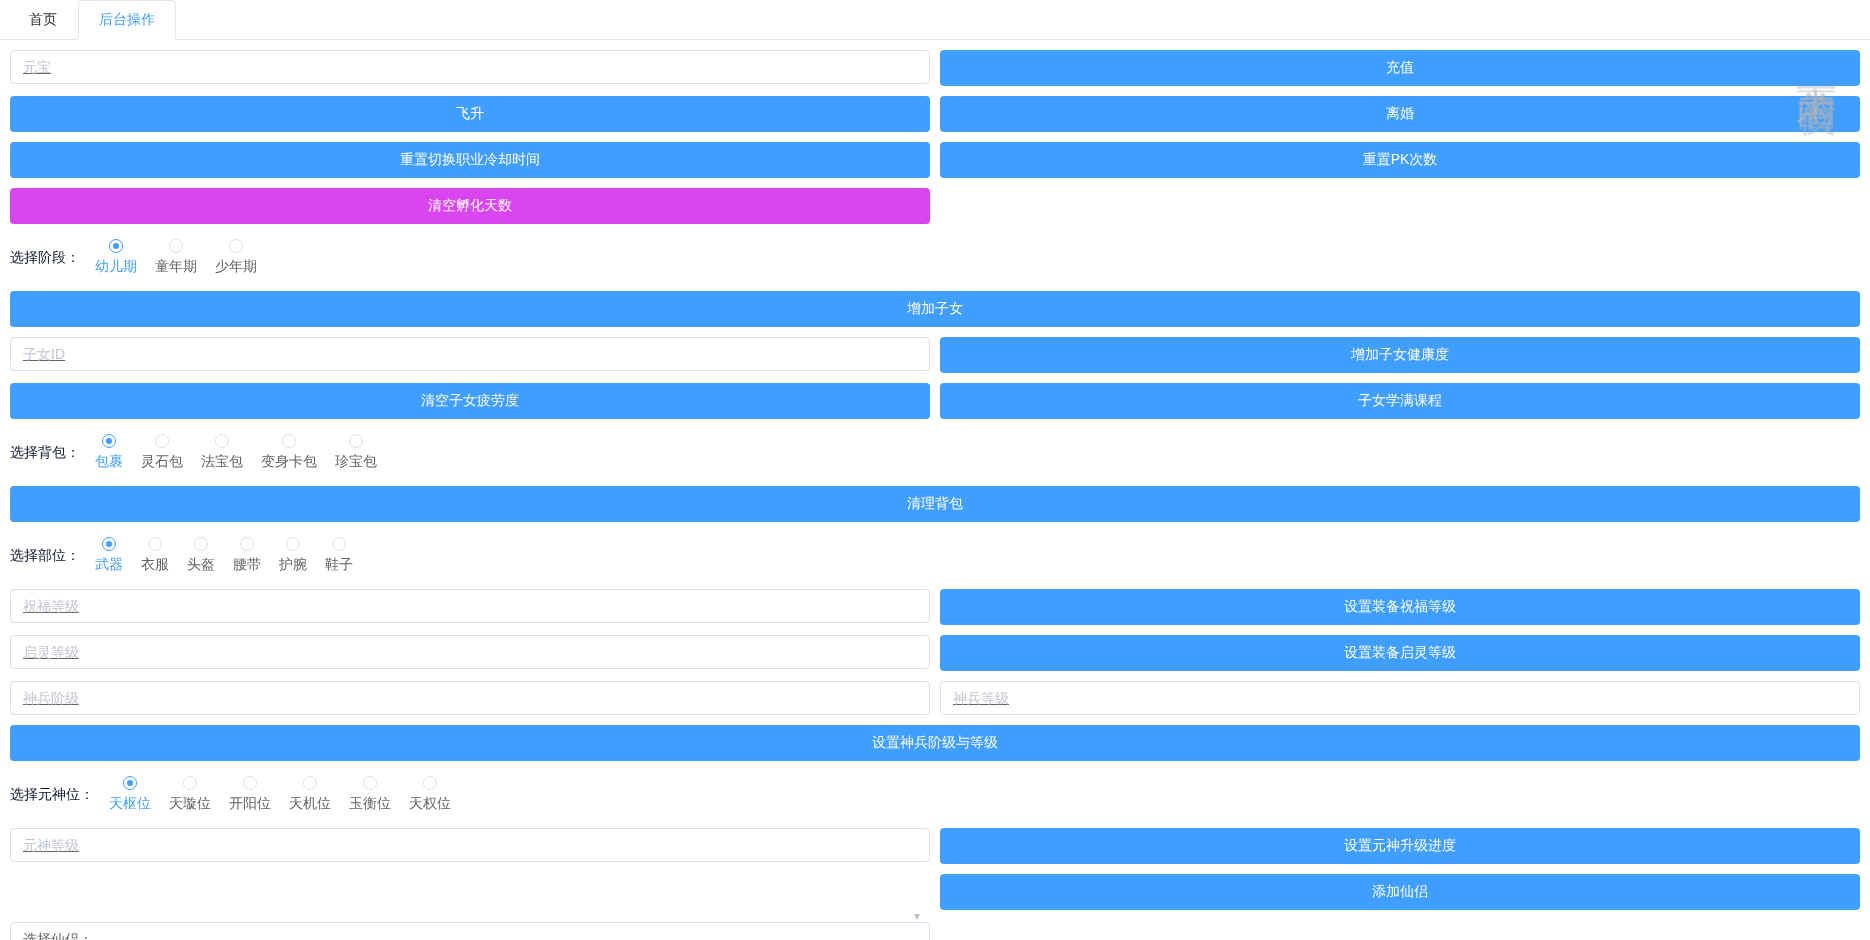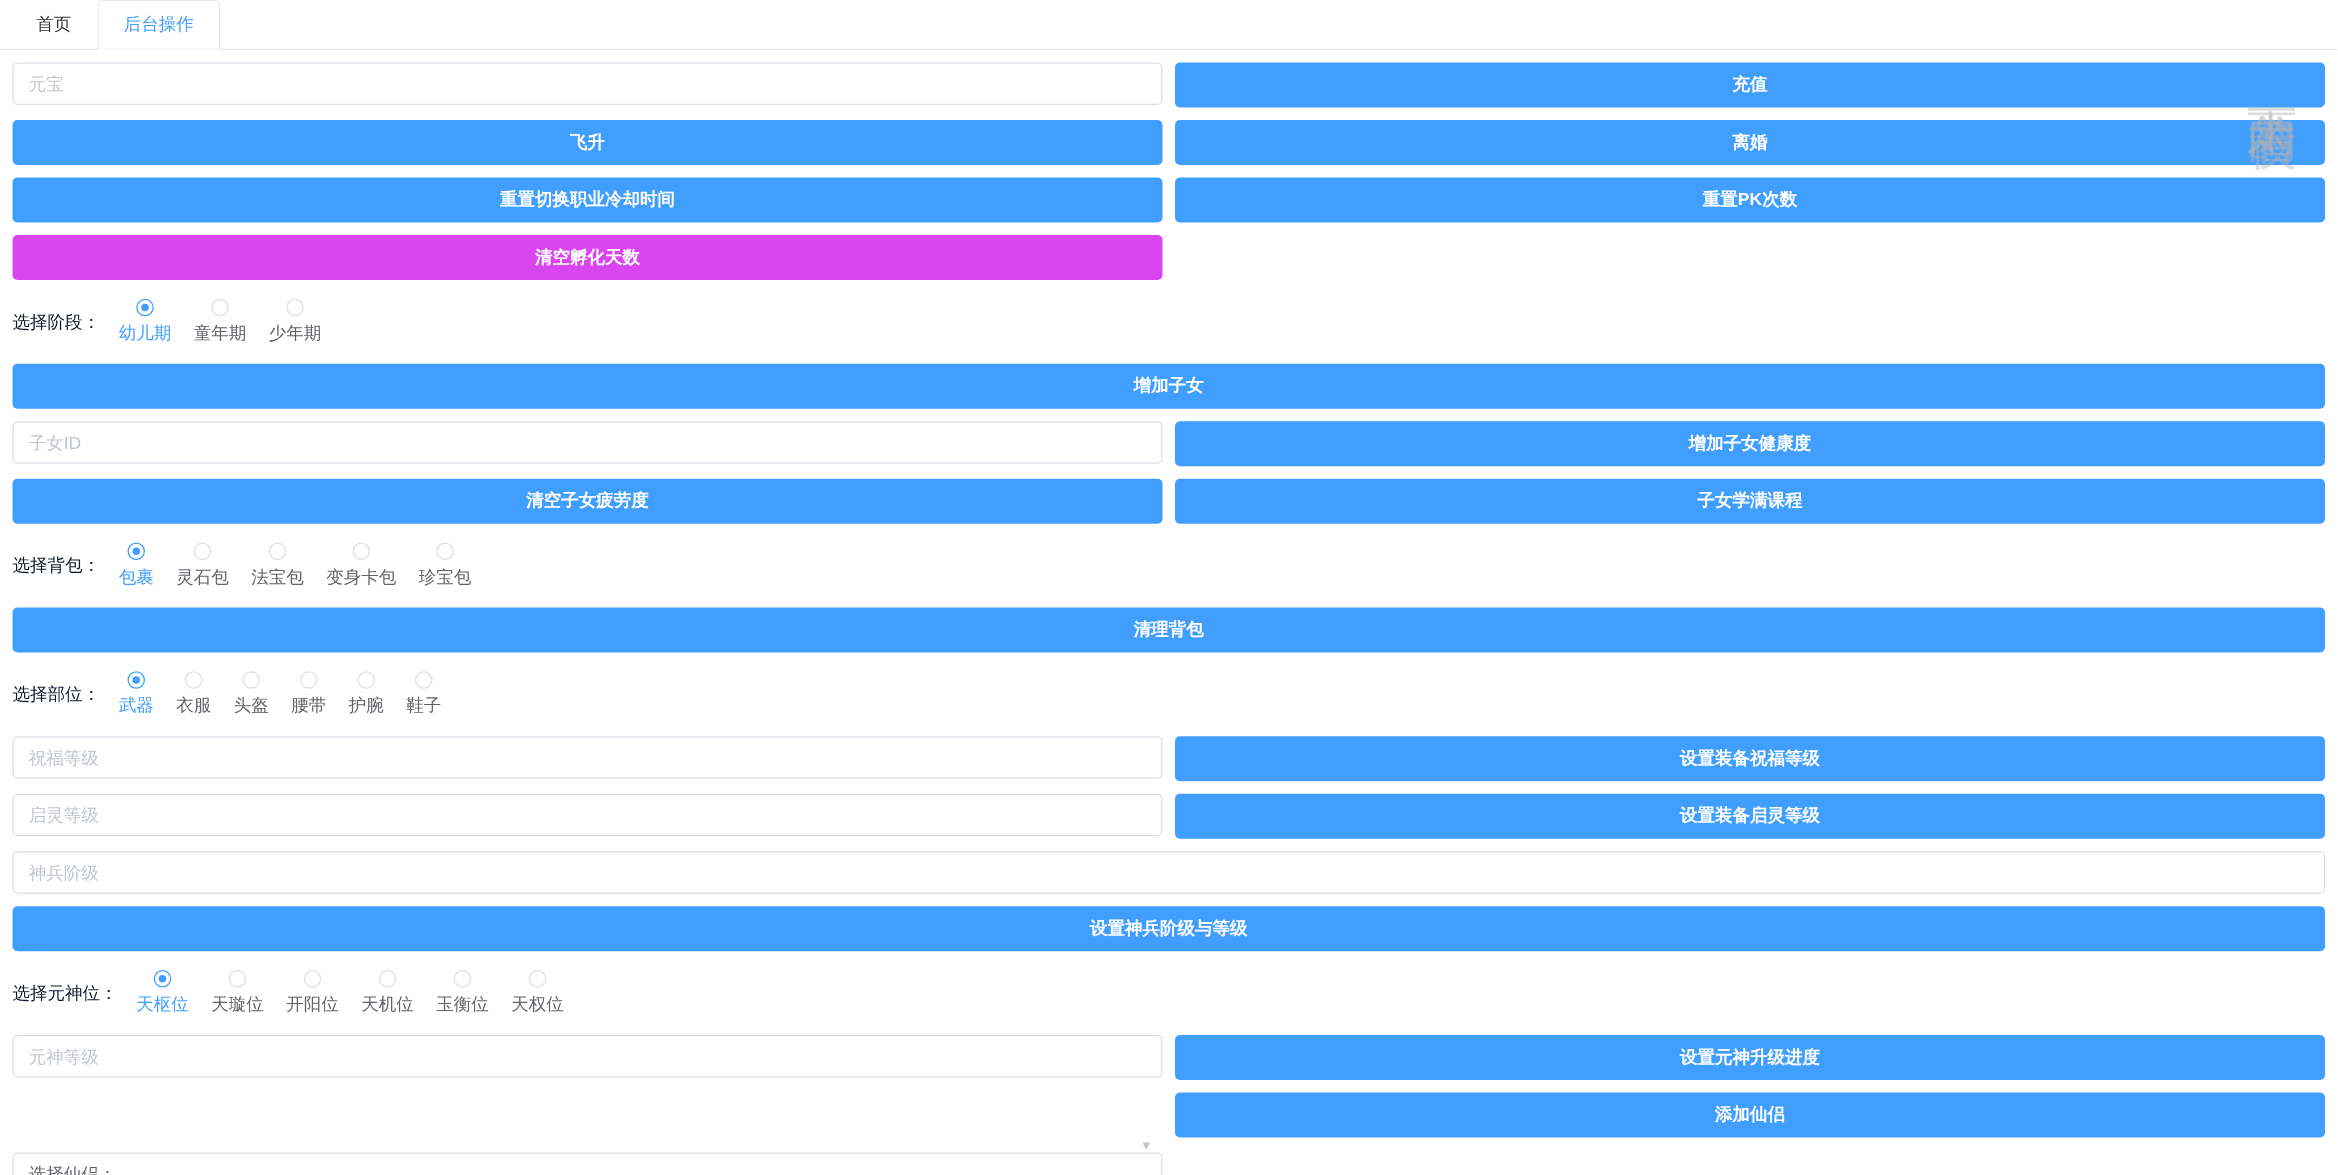--- a/index.html
+++ b/index.html
@@ -43,33 +43,33 @@
       background: #409eff;
       color: #fff;
       border: none;
       border-radius: 4px;
       padding: 9px 15px;
       cursor: pointer;
       text-align: center;
       font-size: 14px;
       width: 100%;
       display: block;
-      font-weight: bold;
     }
     .btn.light {
       background: #d946ef;
     }
     .input {
       width: 100%;
       padding: 8px 12px;
       border: 1px solid #dcdfe6;
       border-radius: 4px;
       font-size: 14px;
       color: #606266;
       outline: none;
+      text-decoration: underline;
     }
     .input::placeholder { color: #c0c4cc; }
     .select {
       width: 100%;
       padding: 8px 30px 8px 12px;
       border: 1px solid #dcdfe6;
       border-radius: 4px;
       font-size: 14px;
       color: #606266;
       background: #fff;
@@ -324,20 +324,21 @@
 
   <div class="row">
     <div class="half"><input class="input" placeholder="启灵等级" style=""></div>
     <div class="half">
         <button class="btn">设置装备启灵等级</button>
       </div>
   </div>
 
   <div class="row">
     <div class="half"><input class="input" placeholder="神兵阶级" style=""></div>
+    <div class="half"><input class="input" placeholder="神兵等级" style=""></div>
   </div>
 
   <div class="row">
     <button class="btn full">设置神兵阶级与等级</button>
   </div>
 
   <div class="radio-row">
     <span class="radio-label">选择元神位：</span>
     <div class="radio-group">
       <label class="radio-item checked">

